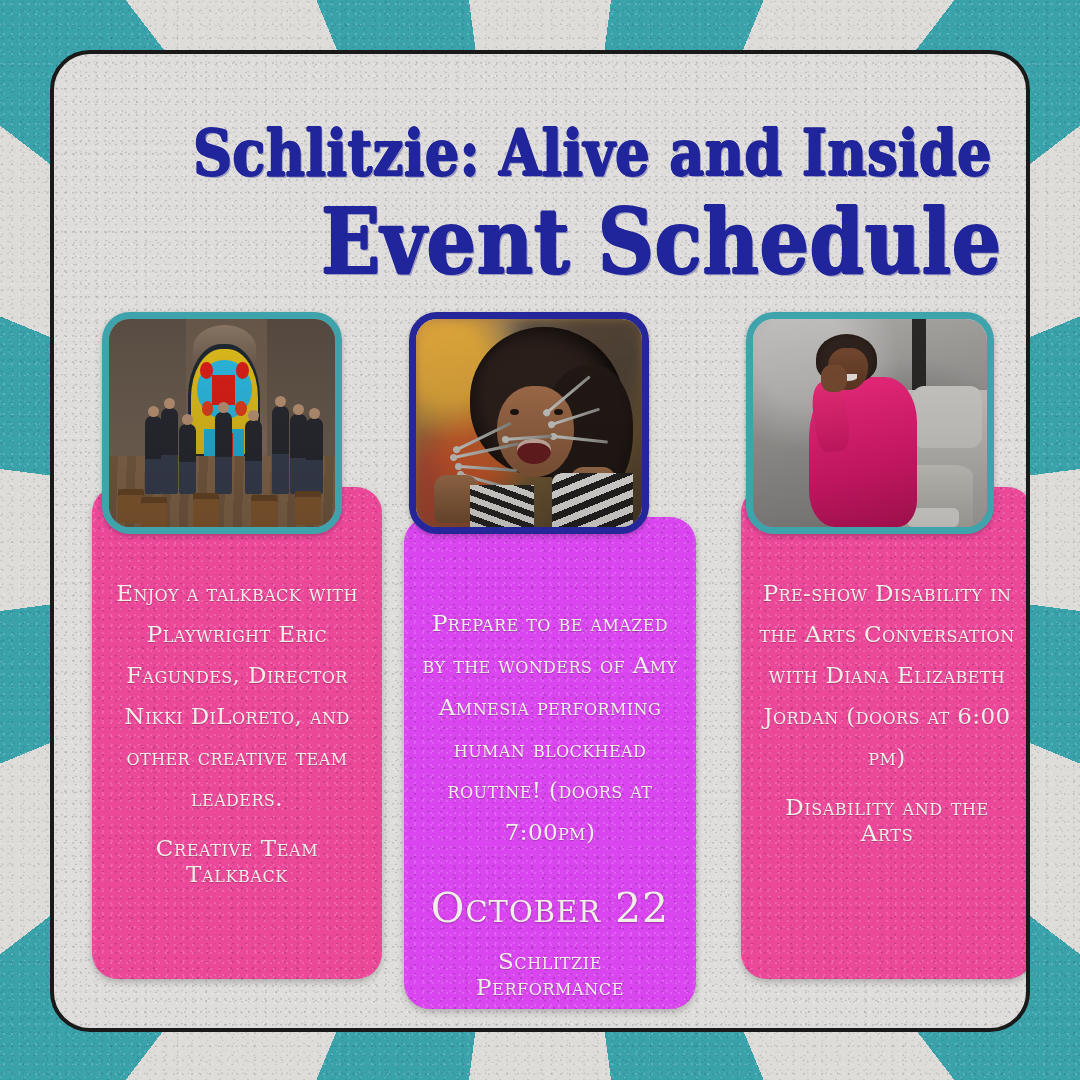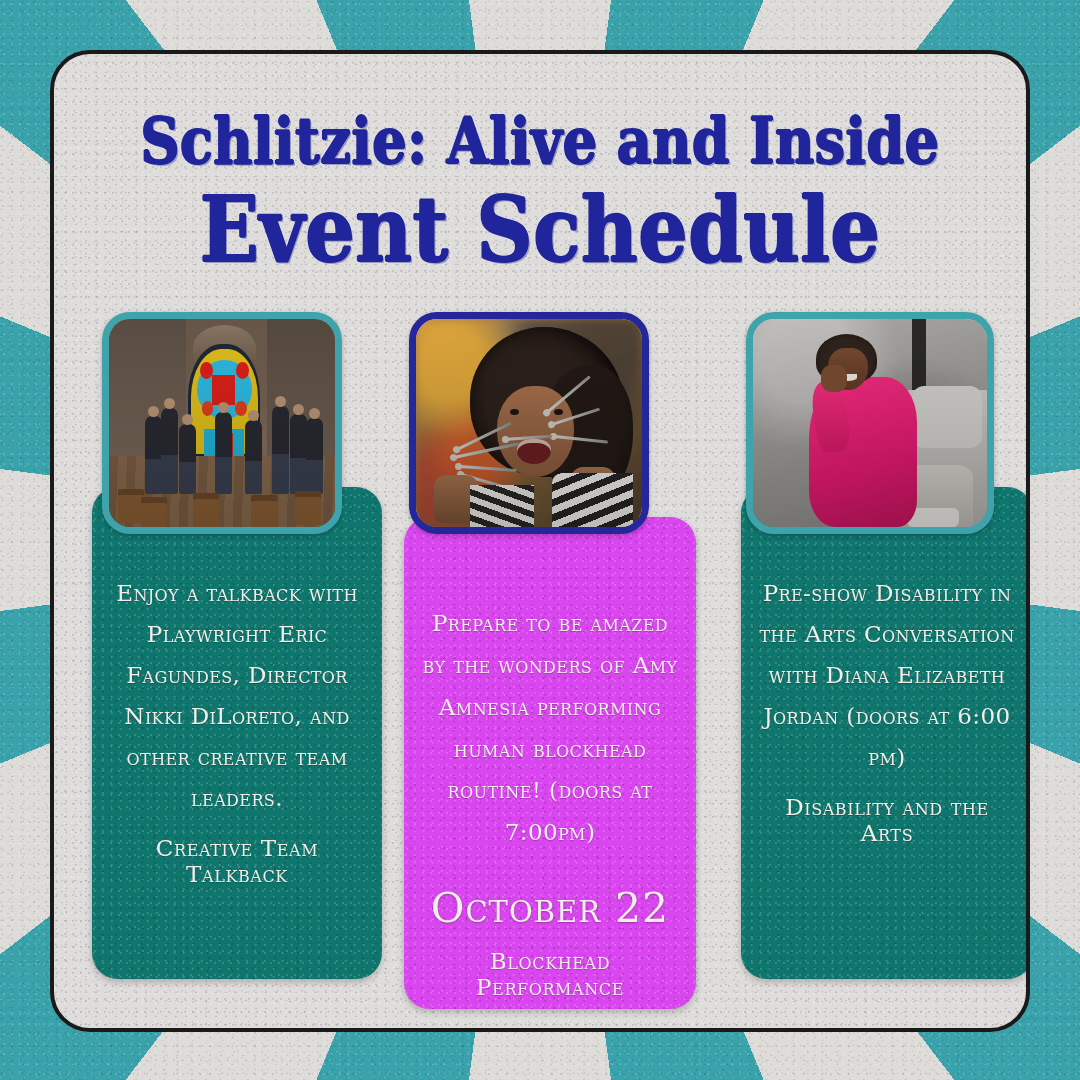--- a/index.html
+++ b/index.html
@@ -70,23 +70,23 @@
       radial-gradient(circle at 38% 68%, rgba(0,0,0,.26) 0 .7px, transparent 1.1px),
       radial-gradient(circle at 88% 77%, rgba(0,0,0,.20) 0 .6px, transparent 1.0px),
       radial-gradient(circle at 52% 46%, rgba(255,255,255,.55) 0 .8px, transparent 1.2px),
       radial-gradient(circle at 9% 84%, rgba(255,255,255,.48) 0 .7px, transparent 1.1px);
     background-size: 10px 8px, 12px 11px, 8px 13px, 14px 10px, 7px 9px, 11px 12px;
   }
 
   
   .title-wrap {
     position:absolute;
-    left:0; top:58px;
+    left:0; top:70px;
     width:100%;
-    text-align:center;
+    text-align:right;
     z-index:3;
   }
   .title-line1, .title-line2 {
     color:#21259b;
     font-family:"DejaVu Serif", "Liberation Serif", serif;
     font-weight:700;
     letter-spacing:.5px;
     line-height:1;
     white-space:nowrap;
     text-shadow:
@@ -314,21 +314,21 @@
     position:absolute;
     left:0;
     width:290px;
     border-radius:26px;
     z-index:3;
     color:#f3efe8;
     text-align:center;
     padding:86px 18px 22px;
     box-shadow:0 3px 7px rgba(0,0,0,.22);
   }
-  .card-blue { background:#0f766e; }
+  .card-blue { background:#ec4899; }
   .card-teal { background:#d946ef; }
 
   .card-0 { top:433px; height:492px; }
   .card-1 { top:463px; height:492px; left:5px; width:292px; }
   .card-2 { top:433px; height:492px; left:5px; width:292px; }
 
   .card-grain {
     position:absolute; inset:0;
     border-radius:26px;
     pointer-events:none;
@@ -460,21 +460,21 @@
             <div class="stripe"></div>
             <div class="stripe2"></div>
             <div class="pic-shade"></div>
           </div>
         </div>
 
         <div class="card card-teal card-1">
           <div class="card-grain"></div>
           <div class="card-body">Prepare to be amazed by the wonders of Amy Amnesia performing human blockhead routine! (doors at 7:00pm)</div>
           <div class="card-date">October 22</div>
-          <div class="card-label">Blockhead Performance</div>
+          <div class="card-label">Schlitzie Performance</div>
         </div>
       </div>
 
       <div class="col col-2">
 
         <div class="thumb wide">
           <div class="pic pic3">
             <div class="wall-tex"></div>
             <div class="dark-edge"></div>
             <div class="sofa"></div>

